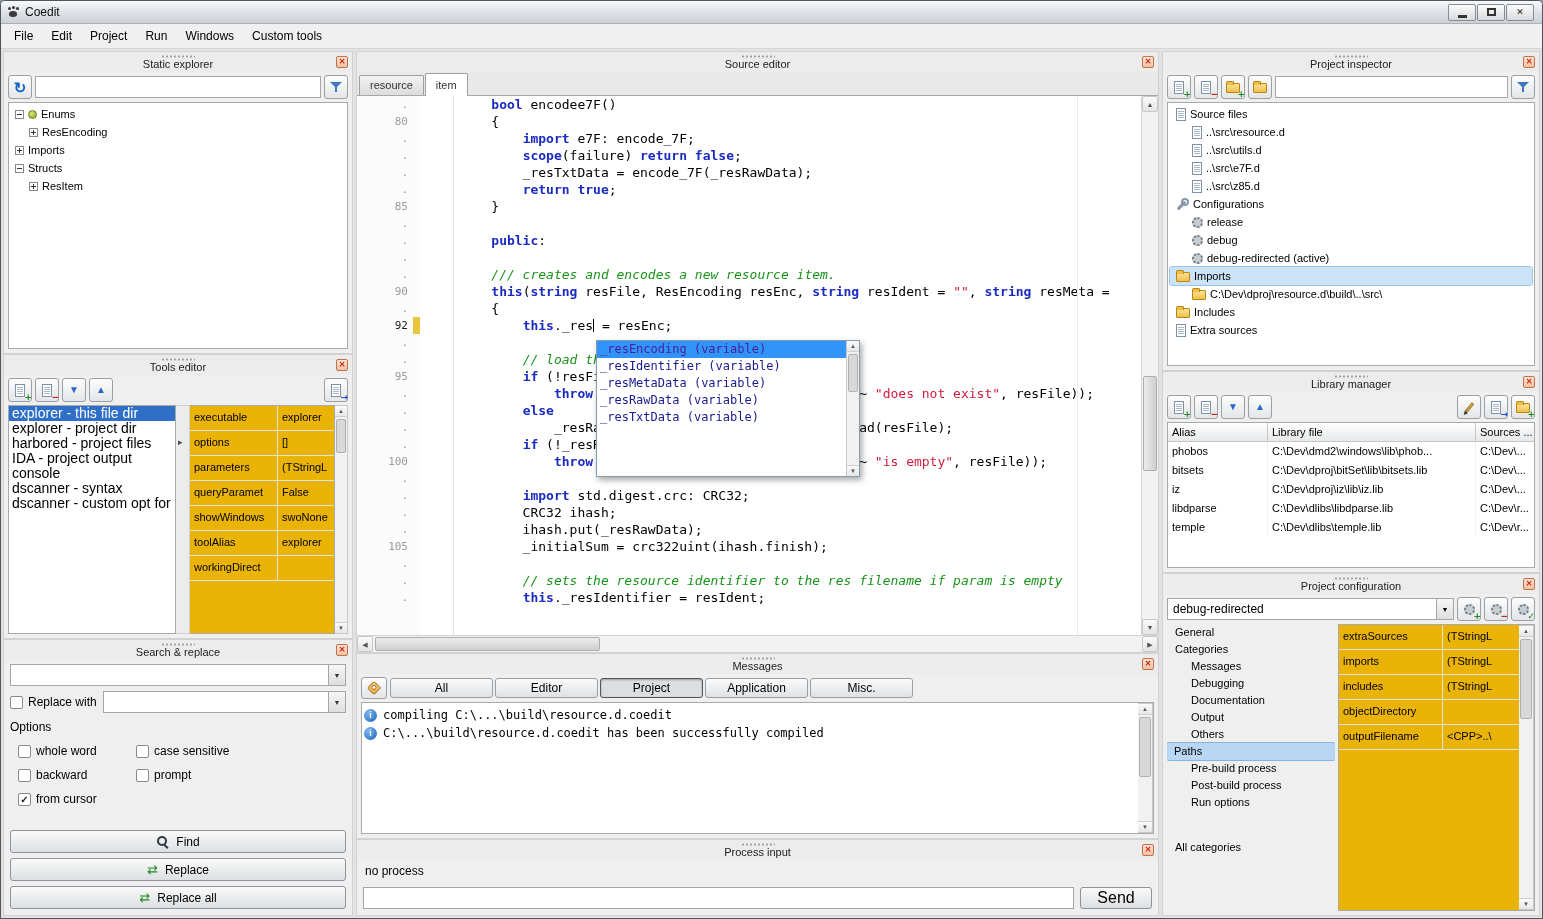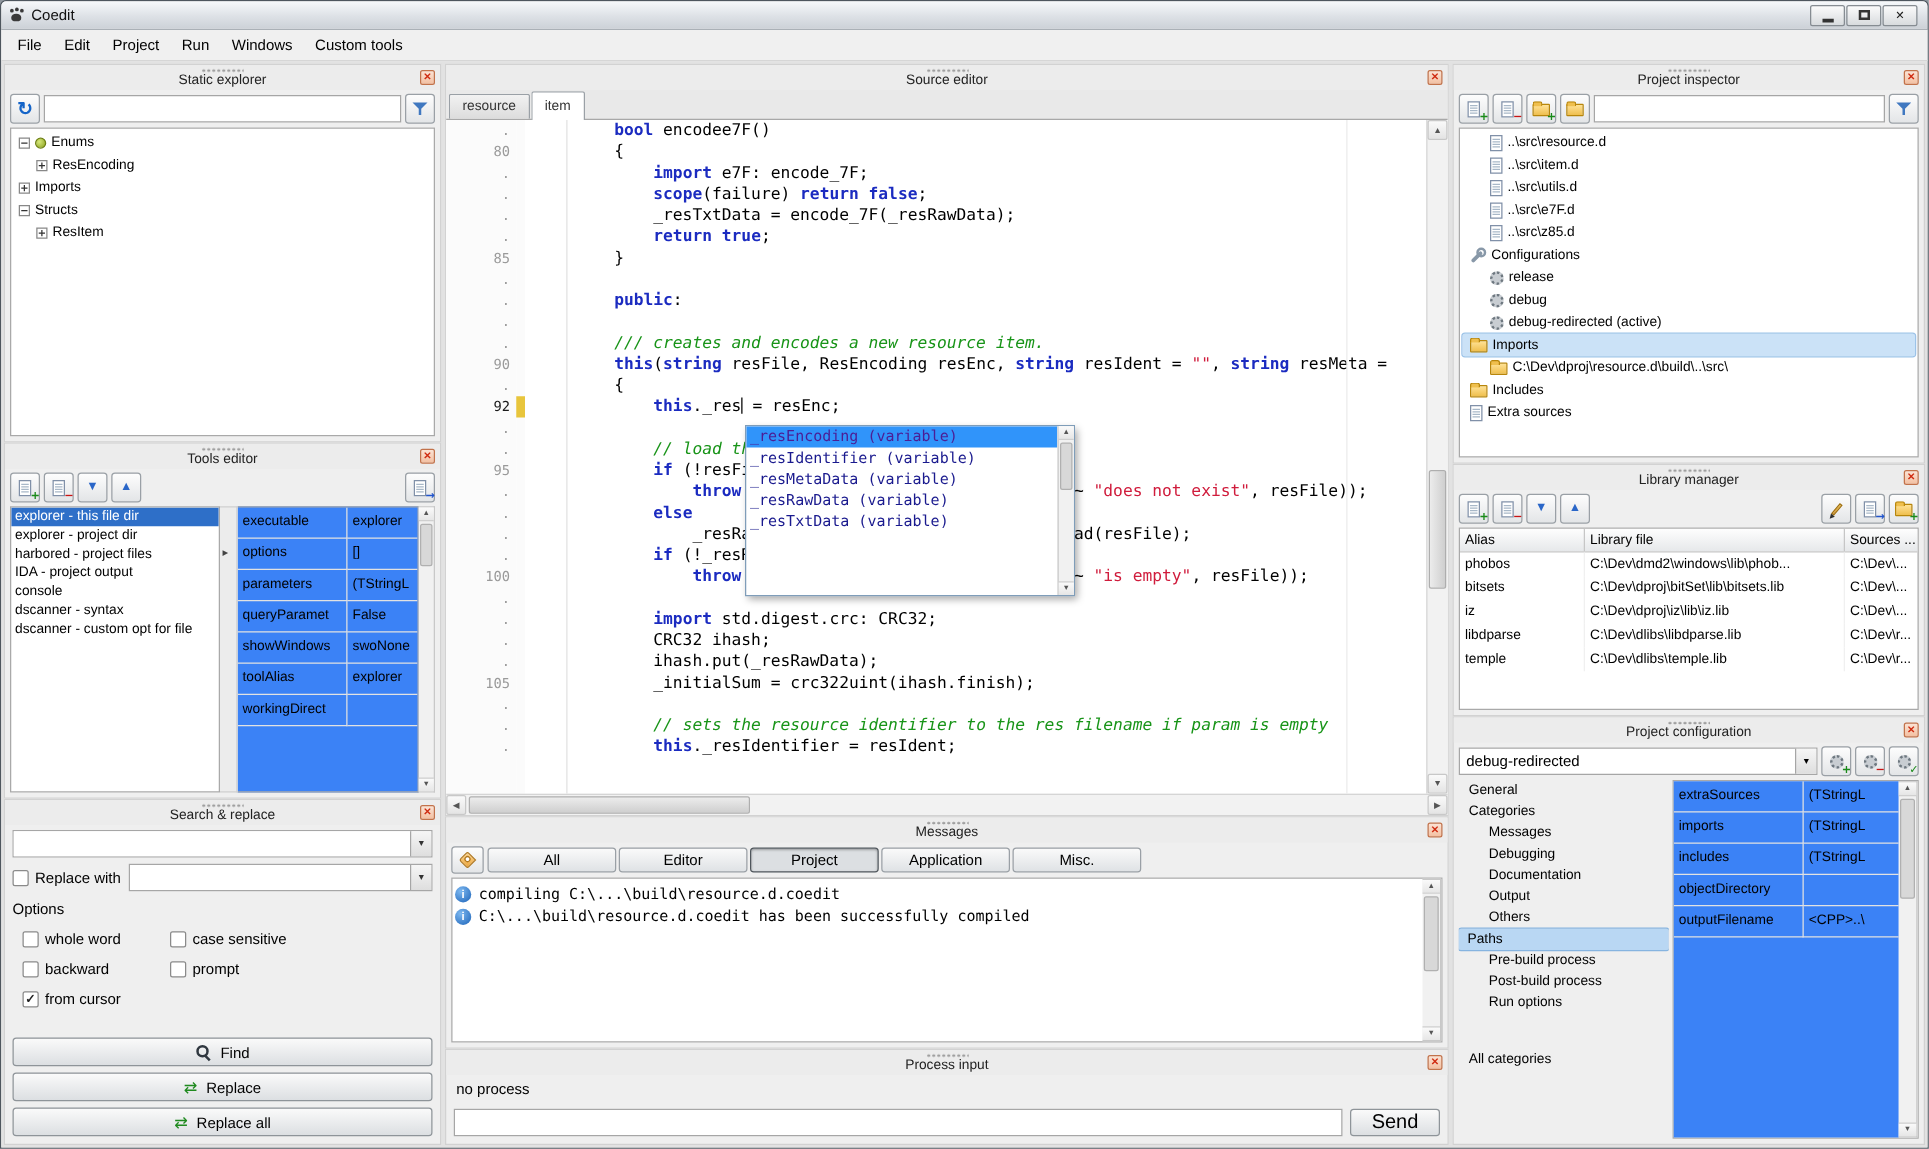--- a/index.html
+++ b/index.html
@@ -62,25 +62,25 @@
 
 .trow{display:flex;align-items:center;gap:4px;height:18px;font-size:11px;white-space:nowrap;padding-right:4px}
 .trow.sel2{background:#cbe2f7;outline:1px solid #9cc3e8;border-radius:2px}
 .exp{width:9px;height:9px;flex:none;background:#fff;border:1px solid #888;position:relative}
 .exp::before{content:"";position:absolute;left:1px;right:1px;top:3px;height:1px;background:#333}
 .exp.plus::after{content:"";position:absolute;top:1px;bottom:1px;left:3px;width:1px;background:#333}
 .dot-ico{width:9px;height:9px;border-radius:50%;background:radial-gradient(circle at 35% 35%,#d7e87a,#8aa11e);border:1px solid #6d7f12;flex:none}
 
 .te-body{flex:1;display:flex;padding:0 4px 4px;min-height:0}
 .te-list{width:168px;flex:none;background:#fff;border:1px solid #a9a9a9;overflow:hidden}
-.lrow{height:15px;line-height:15px;font-size:11px;padding:0 3px;white-space:nowrap;overflow:hidden}
+.lrow{height:15px;line-height:15px;font-size:14px;padding:0 3px;white-space:nowrap;overflow:hidden}
 .lrow.sel{background:#2e6fc8;color:#fff}
 .te-ind{width:14px;flex:none;background:#ececec;border:1px solid #cfcfcf;border-left:none;position:relative}
 .rowptr{position:absolute;left:2px;font-size:9px;color:#444}
-.pgrid{flex:1;display:grid;grid-template-columns:88px 1fr;grid-auto-rows:25px;align-content:start;background:#3b82f6;border:1px solid #a9a9a9;border-left:none;overflow:hidden;min-width:0}
+.pgrid{flex:1;display:grid;grid-template-columns:88px 1fr;grid-auto-rows:25px;align-content:start;background:#eab308;border:1px solid #a9a9a9;border-left:none;overflow:hidden;min-width:0}
 .pgrid2{grid-template-columns:104px 1fr}
 .gcell{border-bottom:1px solid #e2e2e2;border-right:1px solid #e2e2e2;font-size:11px;padding:5px 4px 0;white-space:nowrap;overflow:hidden}
 .gcell.val{border-right:none}
 .vsb{width:13px;flex:none;background:#f1f1f1;border:1px solid #c8c8c8;border-left:none;position:relative}
 .vsb .sa{position:absolute;left:0;right:0;height:11px;font-size:6px;color:#555;text-align:center;line-height:11px;background:linear-gradient(#fafafa,#e6e6e6);border-bottom:1px solid #cfcfcf}
 .vsb .sa.dn{top:auto;bottom:0;border-bottom:none;border-top:1px solid #cfcfcf}
 .vsb .vthumb{position:absolute;left:1px;right:1px;top:13px;height:34px;background:#d8d8d8;border:1px solid #b0b0b0;border-radius:2px}
 
 .sr-body{flex:1;display:flex;flex-direction:column;padding:4px 6px 6px;gap:5px;min-height:0}
 .combo{display:flex;height:22px;border:1px solid #a6a6a6;background:#fff;min-width:0}
@@ -546,27 +546,27 @@
             </div>
           <div class="tbtn">
               <span class="ic-folder"></span>
             </div>
           <input class="tinput grow" value="" style="">
           <div class="tbtn">
               <span class="ic-funnel"></span>
             </div>
         </div>
         <div class="white fill" id="pi-tree" style="padding:2px">
+            <div class="trow" style="padding-left: 6px;">
+              <span class="ic-file"></span>
+              <span>Source files</span>
+            </div>
             <div class="trow" style="padding-left: 22px;">
               <span class="ic-file"></span>
               <span>..\src\resource.d</span>
-            </div>
-            <div class="trow" style="padding-left: 22px;">
-              <span class="ic-file"></span>
-              <span>..\src\item.d</span>
             </div>
             <div class="trow" style="padding-left: 22px;">
               <span class="ic-file"></span>
               <span>..\src\utils.d</span>
             </div>
             <div class="trow" style="padding-left: 22px;">
               <span class="ic-file"></span>
               <span>..\src\e7F.d</span>
             </div>
             <div class="trow" style="padding-left: 22px;">

